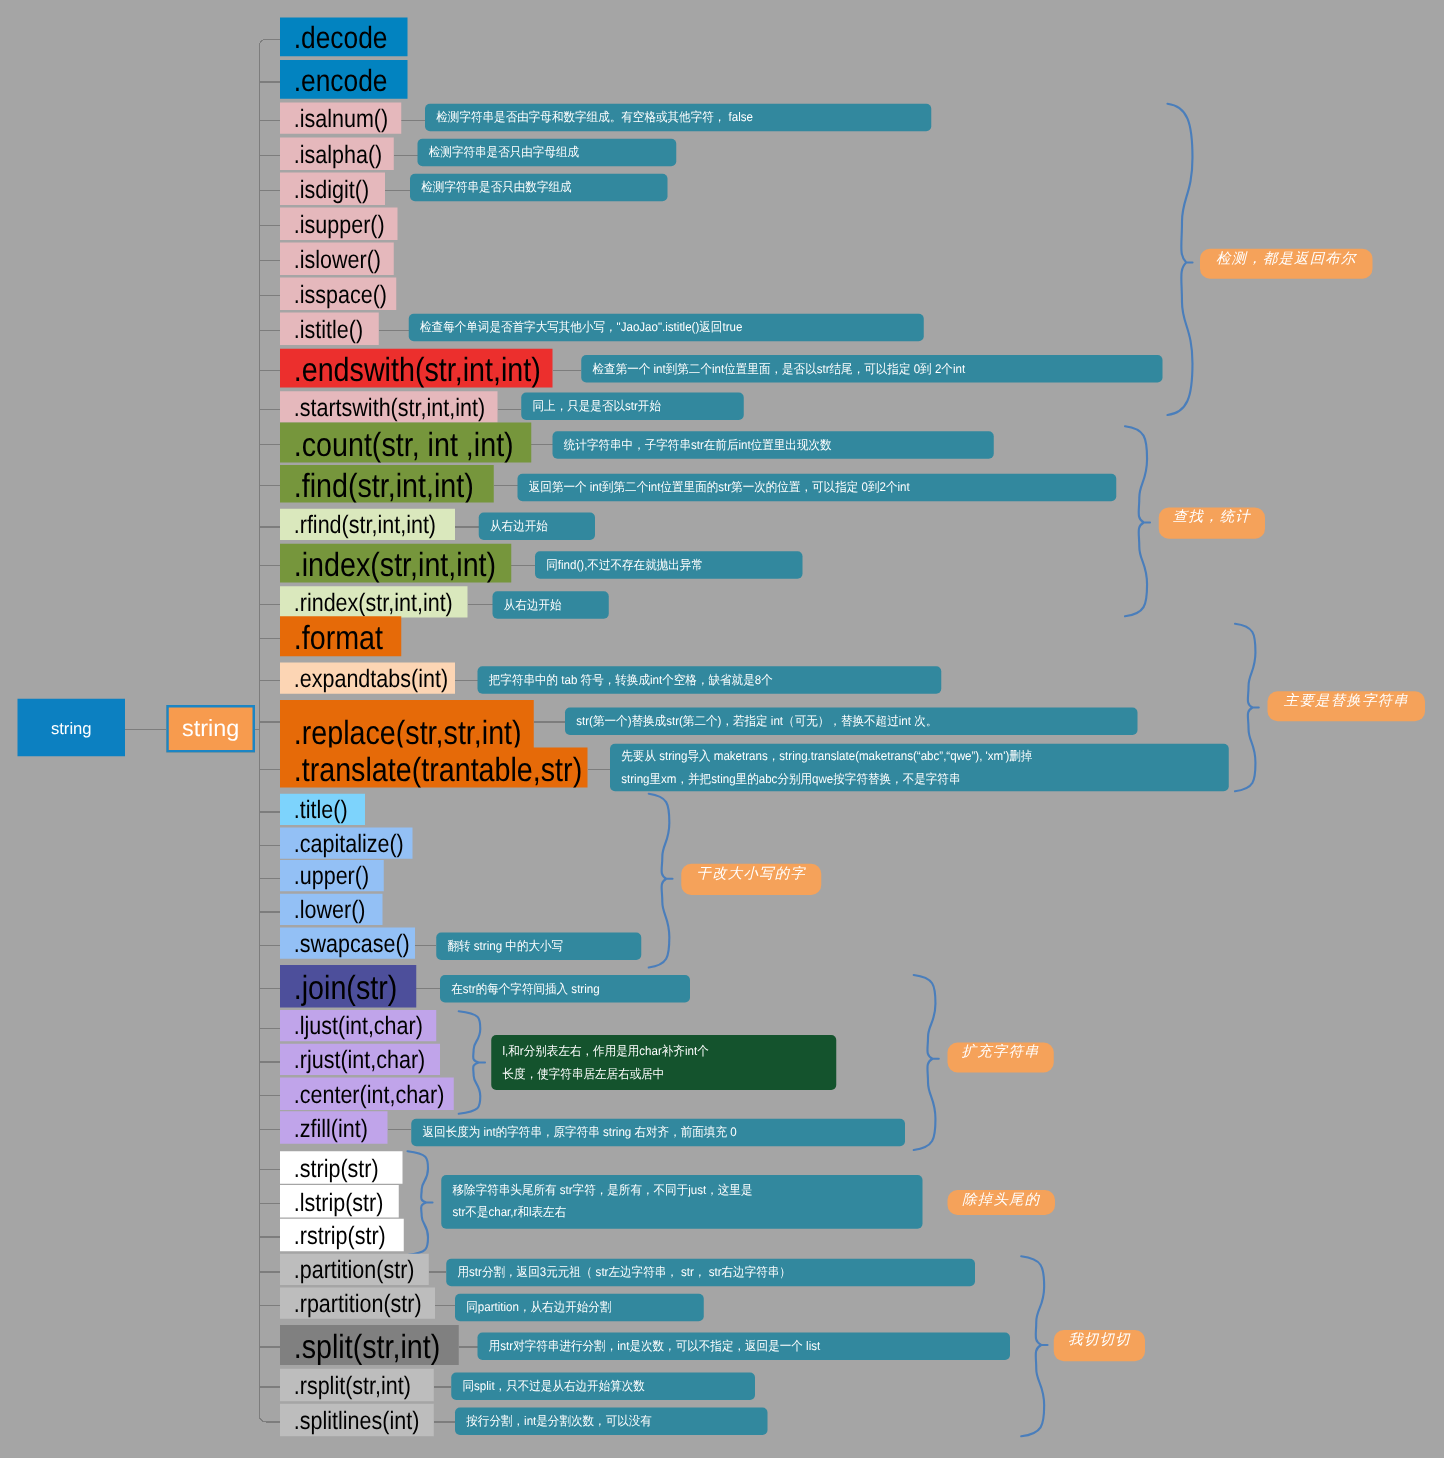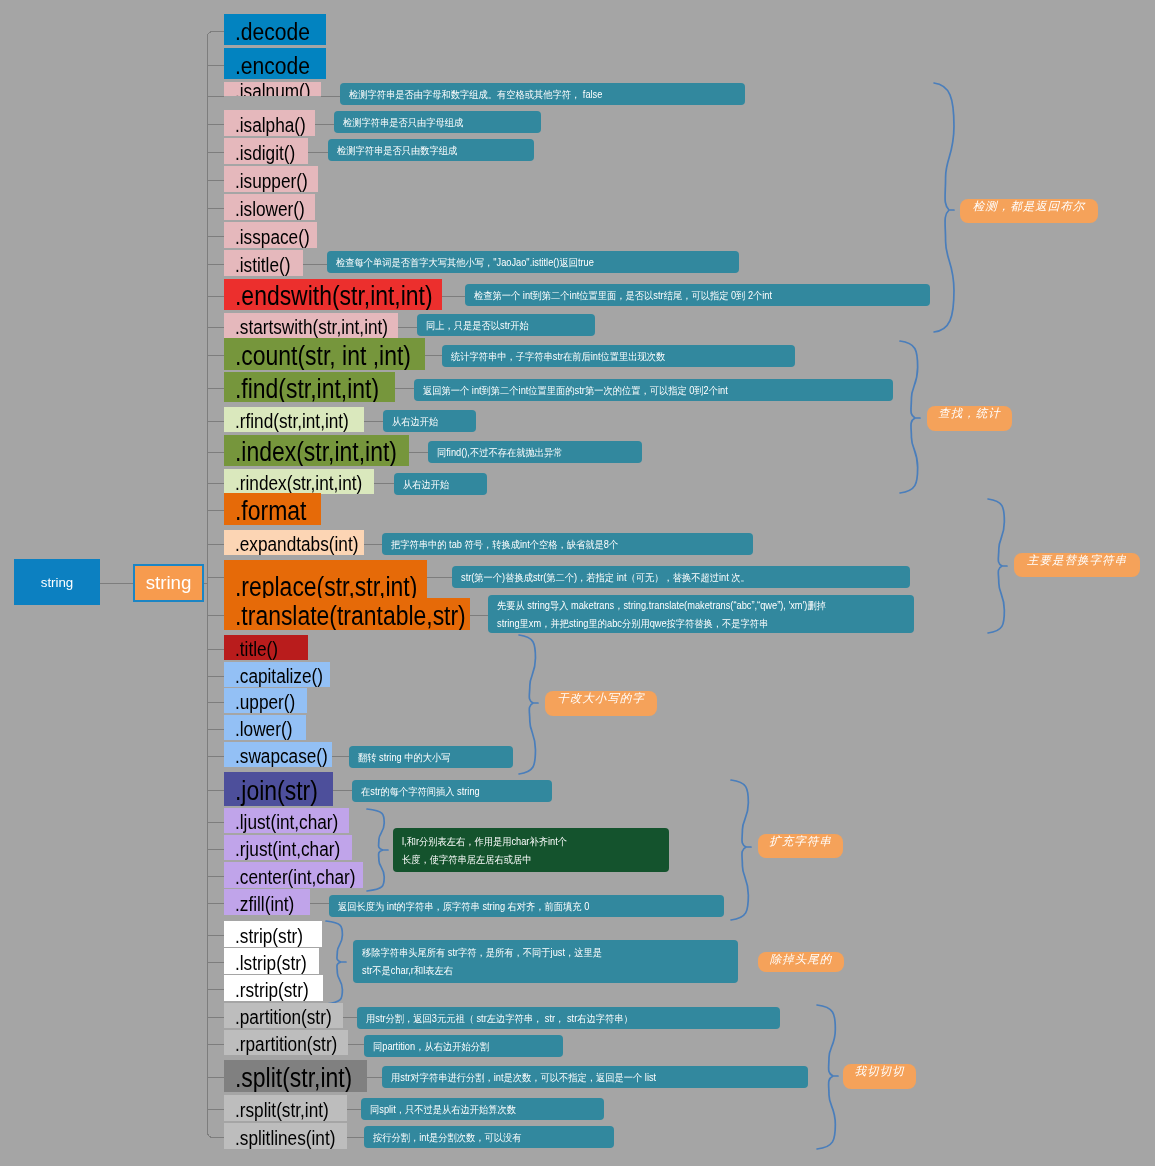--- a/index.html
+++ b/index.html
@@ -113,21 +113,21 @@
     <span>string</span>
   </div>
 
   <div id="nodes-layer">
       <div class="node" style="left: 224px; top: 14px; width: 102px; height: 31px; background: rgb(2, 131, 192); font-size: 24.62px;">
         <span>.decode</span>
       </div>
       <div class="node" style="left: 224px; top: 48px; width: 102px; height: 31px; background: rgb(2, 131, 192); font-size: 24.62px;">
         <span>.encode</span>
       </div>
-      <div class="node" style="left: 224px; top: 82px; width: 97px; height: 14px; background: rgb(229, 184, 188); font-size: 20.11px;">
+      <div class="node" style="left: 224px; top: 82px; width: 97px; height: 25px; background: rgb(229, 184, 188); font-size: 20.11px;">
         <span>.isalnum()</span>
       </div>
       <div class="node" style="left: 224px; top: 110px; width: 91px; height: 26px; background: rgb(229, 184, 188); font-size: 20.11px;">
         <span>.isalpha()</span>
       </div>
       <div class="node" style="left: 224px; top: 138px; width: 84px; height: 26px; background: rgb(229, 184, 188); font-size: 20.11px;">
         <span>.isdigit()</span>
       </div>
       <div class="node" style="left: 224px; top: 166px; width: 94px; height: 26px; background: rgb(229, 184, 188); font-size: 20.11px;">
         <span>.isupper()</span>
@@ -167,21 +167,21 @@
       </div>
       <div class="node" style="left: 224px; top: 530px; width: 140px; height: 25px; background: rgb(252, 213, 180); font-size: 20.11px;">
         <span>.expandtabs(int)</span>
       </div>
       <div class="node" style="left: 224px; top: 560px; width: 203px; height: 50px; background: rgb(230, 106, 8); font-size: 26.81px;">
         <span>.replace(str,str,int)</span>
       </div>
       <div class="node" style="left: 224px; top: 598px; width: 246px; height: 32px; background: rgb(230, 106, 8); font-size: 26.81px;">
         <span>.translate(trantable,str)</span>
       </div>
-      <div class="node" style="left: 224px; top: 635px; width: 84px; height: 25px; background: #b91c1c; font-size: 20.11px;">
+      <div class="node" style="left: 224px; top: 635px; width: 68px; height: 25px; background: #7dd3fc; font-size: 20.11px;">
         <span>.title()</span>
       </div>
       <div class="node" style="left: 224px; top: 662px; width: 106px; height: 25px; background: rgb(147, 192, 245); font-size: 20.11px;">
         <span>.capitalize()</span>
       </div>
       <div class="node" style="left: 224px; top: 688px; width: 83px; height: 25px; background: rgb(147, 192, 245); font-size: 20.11px;">
         <span>.upper()</span>
       </div>
       <div class="node" style="left: 224px; top: 715px; width: 82px; height: 25px; background: rgb(147, 192, 245); font-size: 20.11px;">
         <span>.lower()</span>
@@ -236,21 +236,21 @@
       <div class="desc" style="left: 327px; top: 251px; width: 412px; height: 22px; background: rgb(50, 136, 158);"><span>检查每个单词是否首字大写其他小写，"JaoJao".istitle()返回true</span></div>
       <div class="desc" style="left: 465px; top: 284px; width: 465px; height: 22px; background: rgb(50, 136, 158);"><span>检查第一个 int到第二个int位置里面，是否以str结尾，可以指定 0到 2个int</span></div>
       <div class="desc" style="left: 417px; top: 314px; width: 178px; height: 22px; background: rgb(50, 136, 158);"><span>同上，只是是否以str开始</span></div>
       <div class="desc" style="left: 442px; top: 345px; width: 353px; height: 22px; background: rgb(50, 136, 158);"><span>统计字符串中，子字符串str在前后int位置里出现次数</span></div>
       <div class="desc" style="left: 414px; top: 379px; width: 479px; height: 22px; background: rgb(50, 136, 158);"><span>返回第一个 int到第二个int位置里面的str第一次的位置，可以指定 0到2个int</span></div>
       <div class="desc" style="left: 383px; top: 410px; width: 93px; height: 22px; background: rgb(50, 136, 158);"><span>从右边开始</span></div>
       <div class="desc" style="left: 428px; top: 441px; width: 214px; height: 22px; background: rgb(50, 136, 158);"><span>同find(),不过不存在就抛出异常</span></div>
       <div class="desc" style="left: 394px; top: 473px; width: 93px; height: 22px; background: rgb(50, 136, 158);"><span>从右边开始</span></div>
       <div class="desc" style="left: 382px; top: 533px; width: 371px; height: 22px; background: rgb(50, 136, 158);"><span>把字符串中的 tab 符号，转换成int个空格，缺省就是8个</span></div>
       <div class="desc" style="left: 452px; top: 566px; width: 458px; height: 22px; background: rgb(50, 136, 158);"><span>str(第一个)替换成str(第二个)，若指定 int（可无），替换不超过int 次。</span></div>
-      <div class="desc" style="left: 488px; top: 595px; width: 426px; height: 38px; background: rgb(50, 136, 158);"><span>先要从 string导入 maketrans，string.translate(maketrans(“abc”,“qwe”), 'xm')删掉
+      <div class="desc" style="left: 488px; top: 595px; width: 495px; height: 38px; background: rgb(50, 136, 158);"><span>先要从 string导入 maketrans，string.translate(maketrans(“abc”,“qwe”), 'xm')删掉
 string里xm，并把sting里的abc分别用qwe按字符替换，不是字符串</span></div>
       <div class="desc" style="left: 349px; top: 746px; width: 164px; height: 22px; background: rgb(50, 136, 158);"><span>翻转 string 中的大小写</span></div>
       <div class="desc" style="left: 352px; top: 780px; width: 200px; height: 22px; background: rgb(50, 136, 158);"><span>在str的每个字符间插入 string</span></div>
       <div class="desc" style="left: 393px; top: 828px; width: 276px; height: 44px; background: #14532d;"><span>l,和r分别表左右，作用是用char补齐int个
 长度，使字符串居左居右或居中</span></div>
       <div class="desc" style="left: 329px; top: 895px; width: 395px; height: 22px; background: rgb(50, 136, 158);"><span>返回长度为 int的字符串，原字符串 string 右对齐，前面填充 0</span></div>
       <div class="desc" style="left: 353px; top: 940px; width: 385px; height: 43px; background: rgb(50, 136, 158);"><span>移除字符串头尾所有 str字符，是所有，不同于just，这里是
 str不是char,r和l表左右</span></div>
       <div class="desc" style="left: 357px; top: 1007px; width: 423px; height: 22px; background: rgb(50, 136, 158);"><span>用str分割，返回3元元祖（ str左边字符串， str， str右边字符串）</span></div>
       <div class="desc" style="left: 364px; top: 1035px; width: 199px; height: 22px; background: rgb(50, 136, 158);"><span>同partition，从右边开始分割</span></div>

